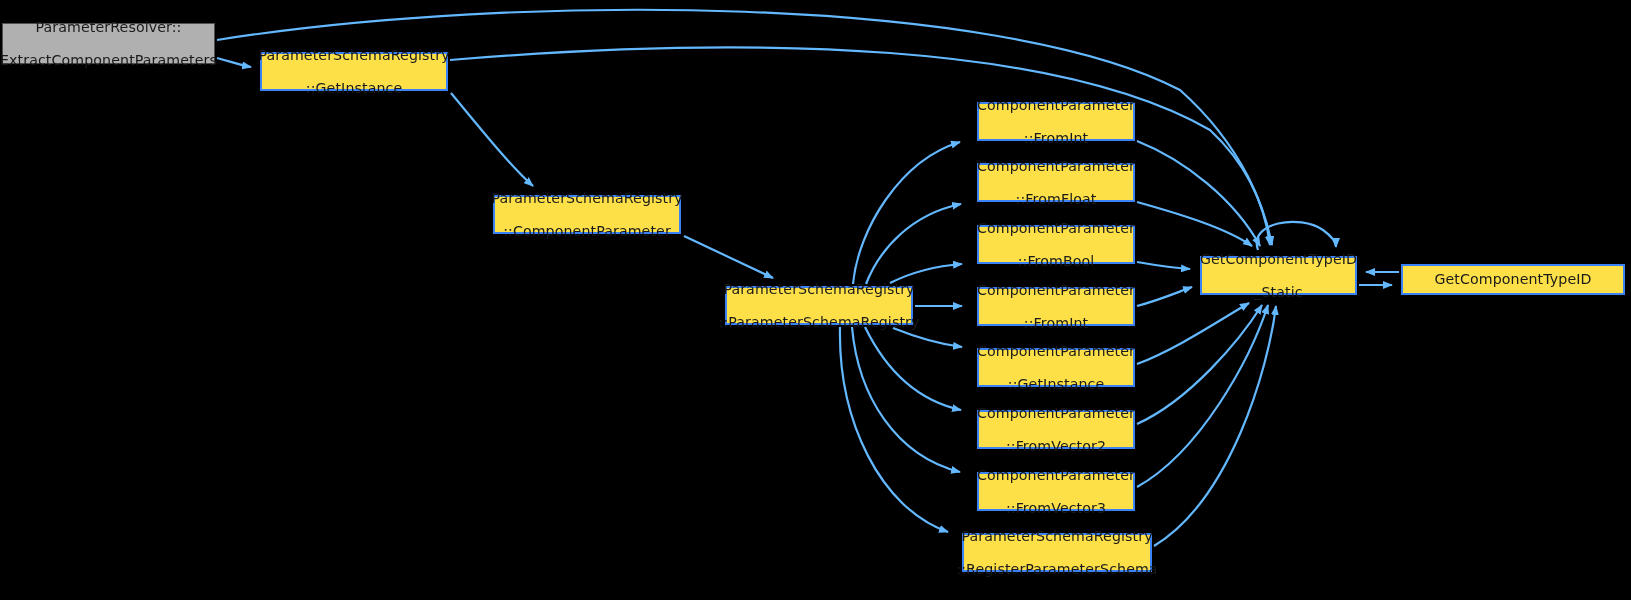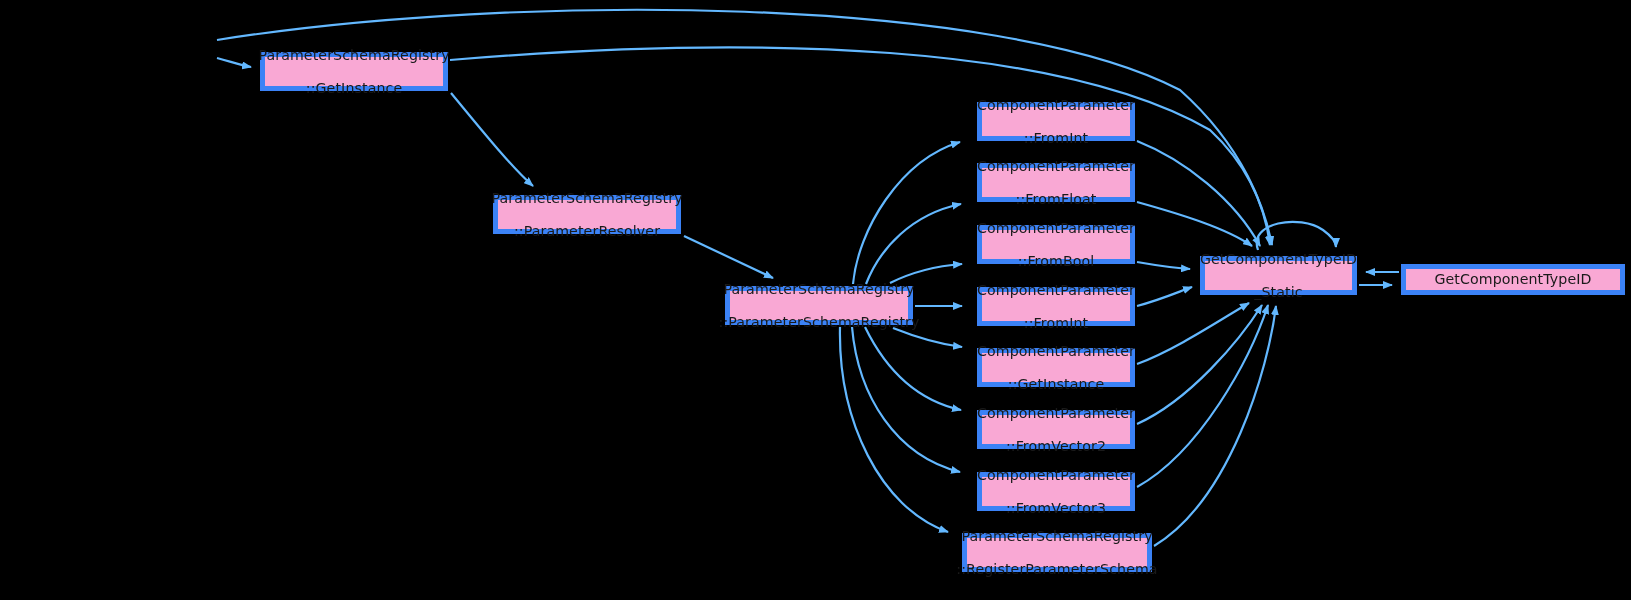--- a/index.html
+++ b/index.html
@@ -7,22 +7,22 @@
     position:relative;
     width:1631px;height:600px;
     background:#000;
     overflow:hidden;
     font-family:"DejaVu Sans", sans-serif;
   }
   #edges{position:absolute;left:0;top:0;width:1631px;height:600px;}
   .node{
     position:absolute;
     box-sizing:border-box;
-    background:#f9a8d4;
-    border:5px solid #3b82f6;
+    background:#fde047;
+    border:2px solid #3b82f6;
     box-shadow:2px 2px 0 rgba(0,0,0,0.30);
     display:flex;
     align-items:center;
     justify-content:center;
     text-align:center;
     color:#1a1a1a;
     font-size:14.2px;
     line-height:16.6px;
     letter-spacing:0.1px;
     white-space:pre-line;
@@ -90,32 +90,38 @@
       <path d="M1154,546 C1230,500 1268,370 1276,306"></path>
 
       <path d="M1258,250 C1248,222 1300,214 1323,230 C1334,238 1336,244 1336,247"></path>
 
       <path d="M1359,285 L1392,285"></path>
 
       <path d="M1399,272 L1366,272"></path>
     </g>
   </svg>
 
+  <div class="node highlight" style="left:2px;top:23px;width:213px;height:41px;">
+    <div>
+      <span>ParameterResolver::</span>
+      <span>ExtractComponentParameters</span>
+    </div>
+  </div>
 
   <div class="node" style="left:260px;top:52px;width:188px;height:39px;">
     <div>
       <span>ParameterSchemaRegistry</span>
       <span>::GetInstance</span>
     </div>
   </div>
 
   <div class="node" style="left:493px;top:195px;width:188px;height:39px;">
     <div>
       <span>ParameterSchemaRegistry</span>
-      <span>::ParameterResolver</span>
+      <span>::ComponentParameter</span>
     </div>
   </div>
 
   <div class="node" style="left:725px;top:286px;width:188px;height:39px;">
     <div>
       <span>ParameterSchemaRegistry</span>
       <span>::ParameterSchemaRegistry</span>
     </div>
   </div>
 

